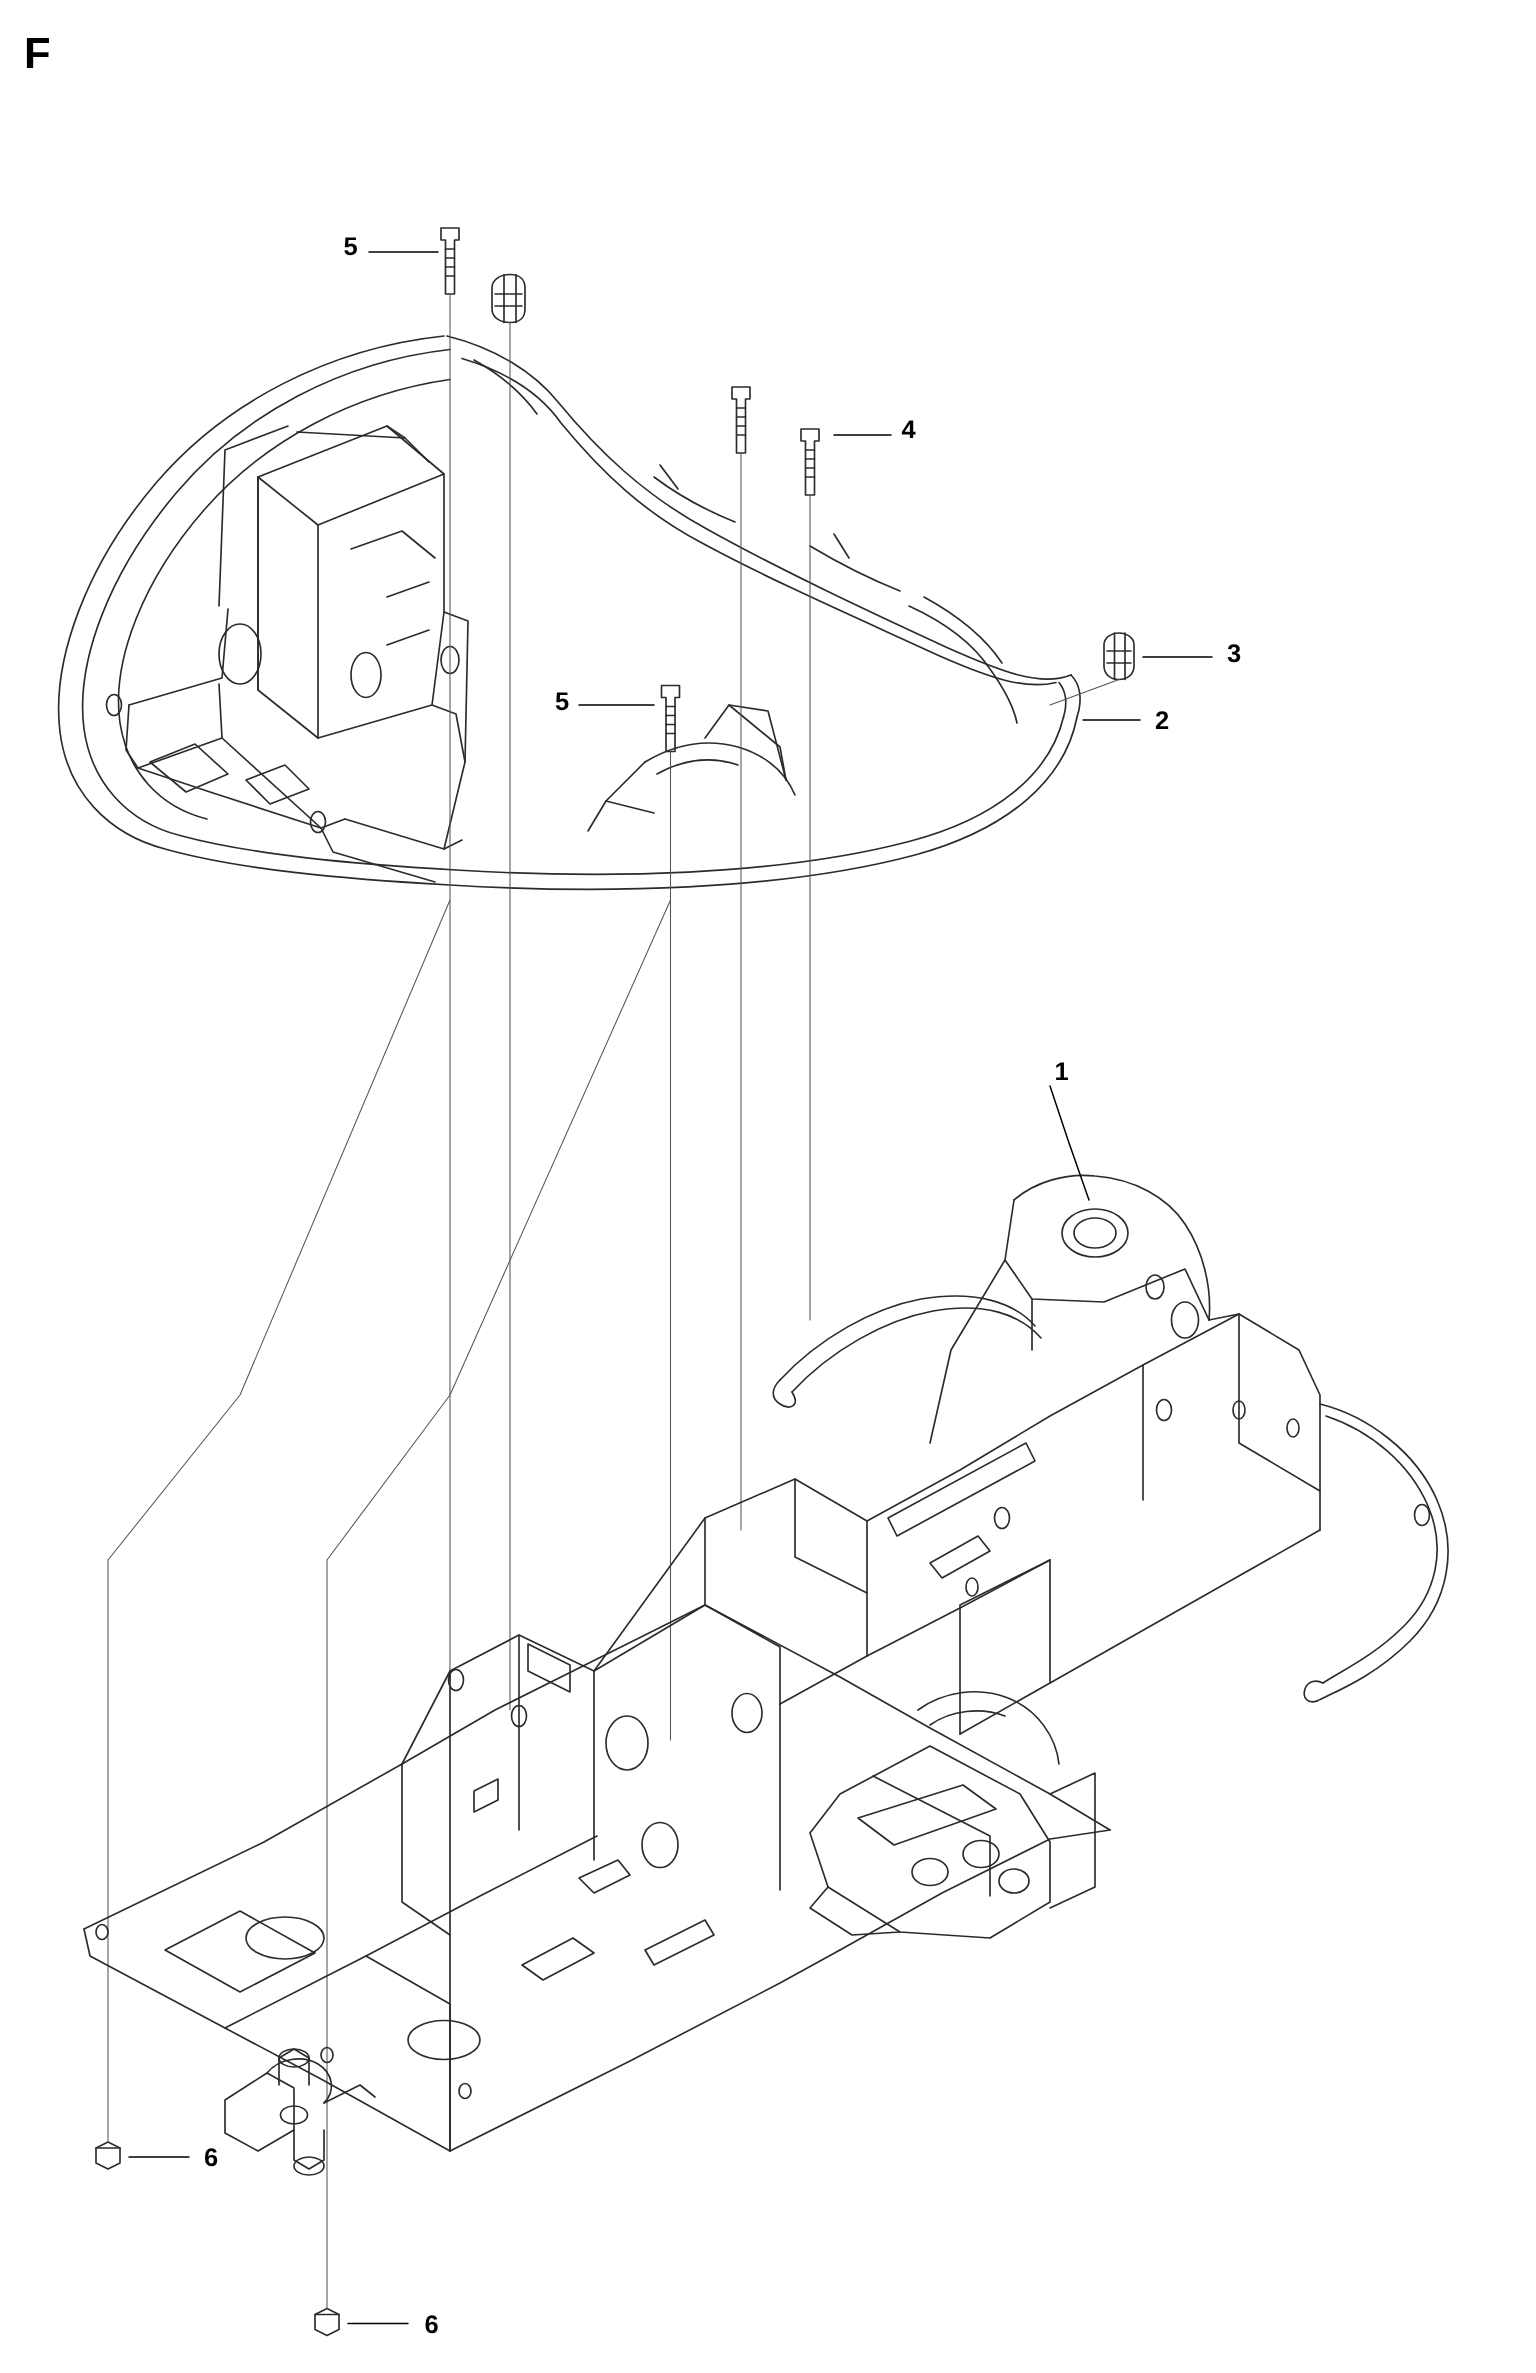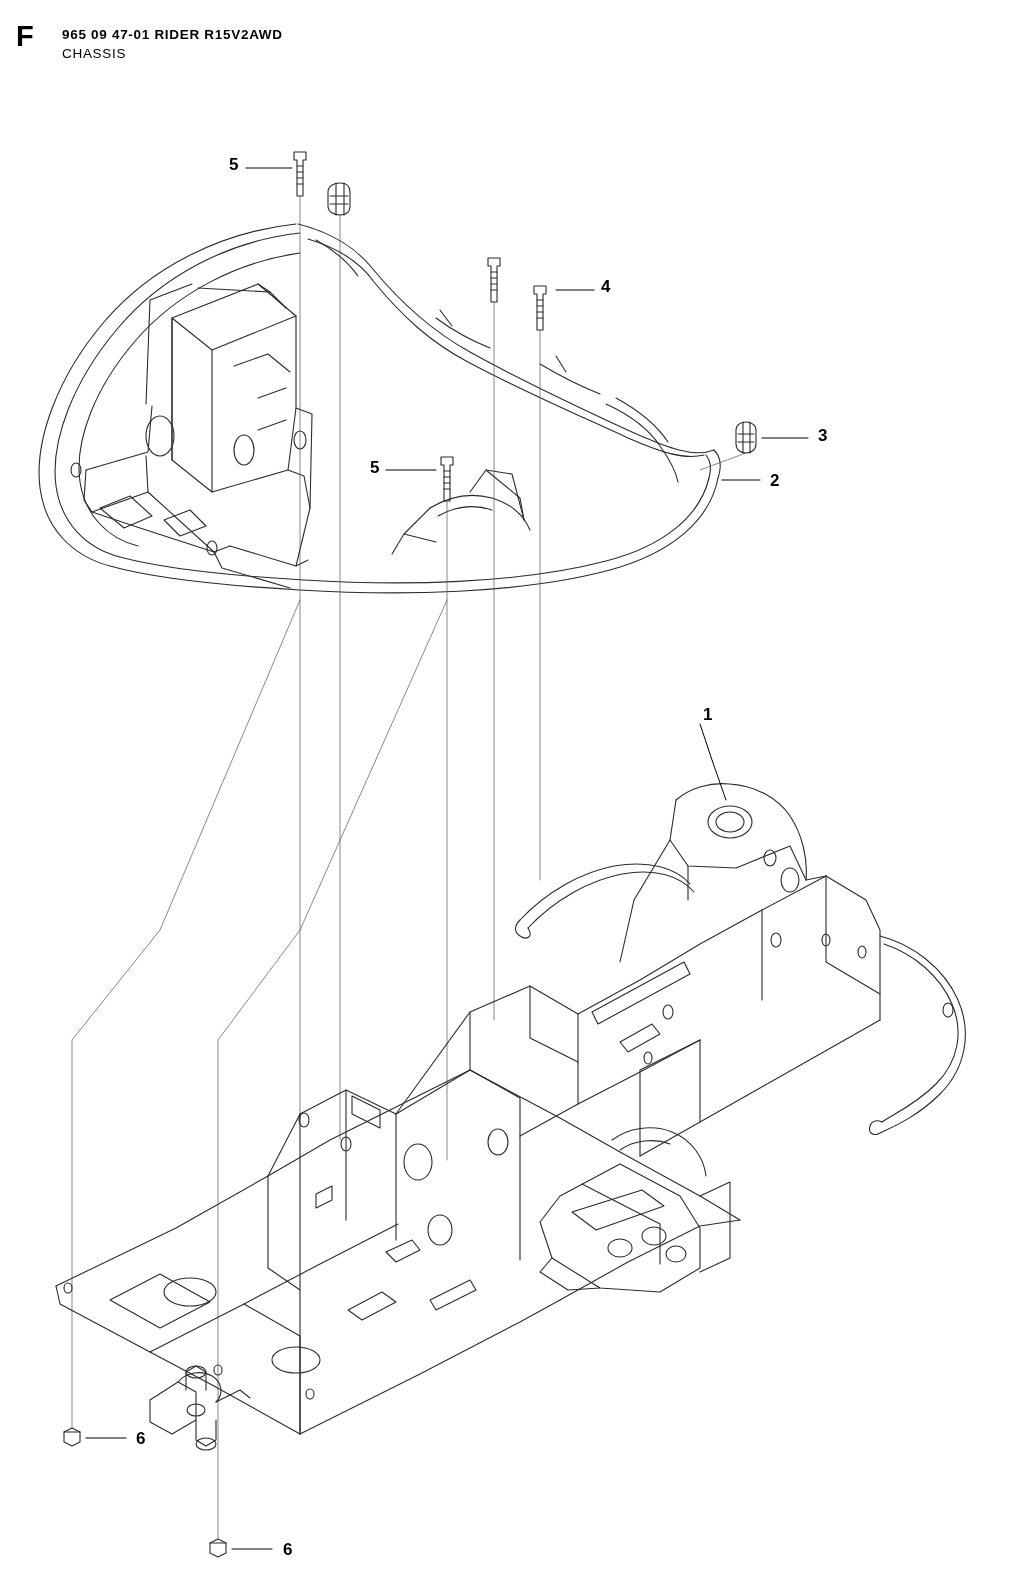--- a/index.html
+++ b/index.html
@@ -62,24 +62,20 @@
     color: #000;
   }
 </style>
 </head>
 <body>
 
 <div id="page">
 
   <div class="section-letter">F</div>
 
-  <div class="title-block">
-    <div class="title-line1">965 09 47-01 RIDER R15V2AWD</div>
-    <div class="title-line2">CHASSIS</div>
-  </div>
 
   <svg id="diagram" viewBox="0 0 1024 1582">
     <g fill="none" stroke="#2b2b2b" stroke-width="1.1" stroke-linecap="round" stroke-linejoin="round">
 
       <g>
 
         <path d="M296 224 C 220 232 150 268 104 322 C 58 376 34 440 40 488
                  C 45 528 72 556 110 566 C 160 580 230 586 300 590
                  C 400 596 520 594 610 570 C 672 553 710 520 718 478"></path>
         <path d="M300 233 C 228 241 162 276 118 328 C 74 380 50 440 56 486

